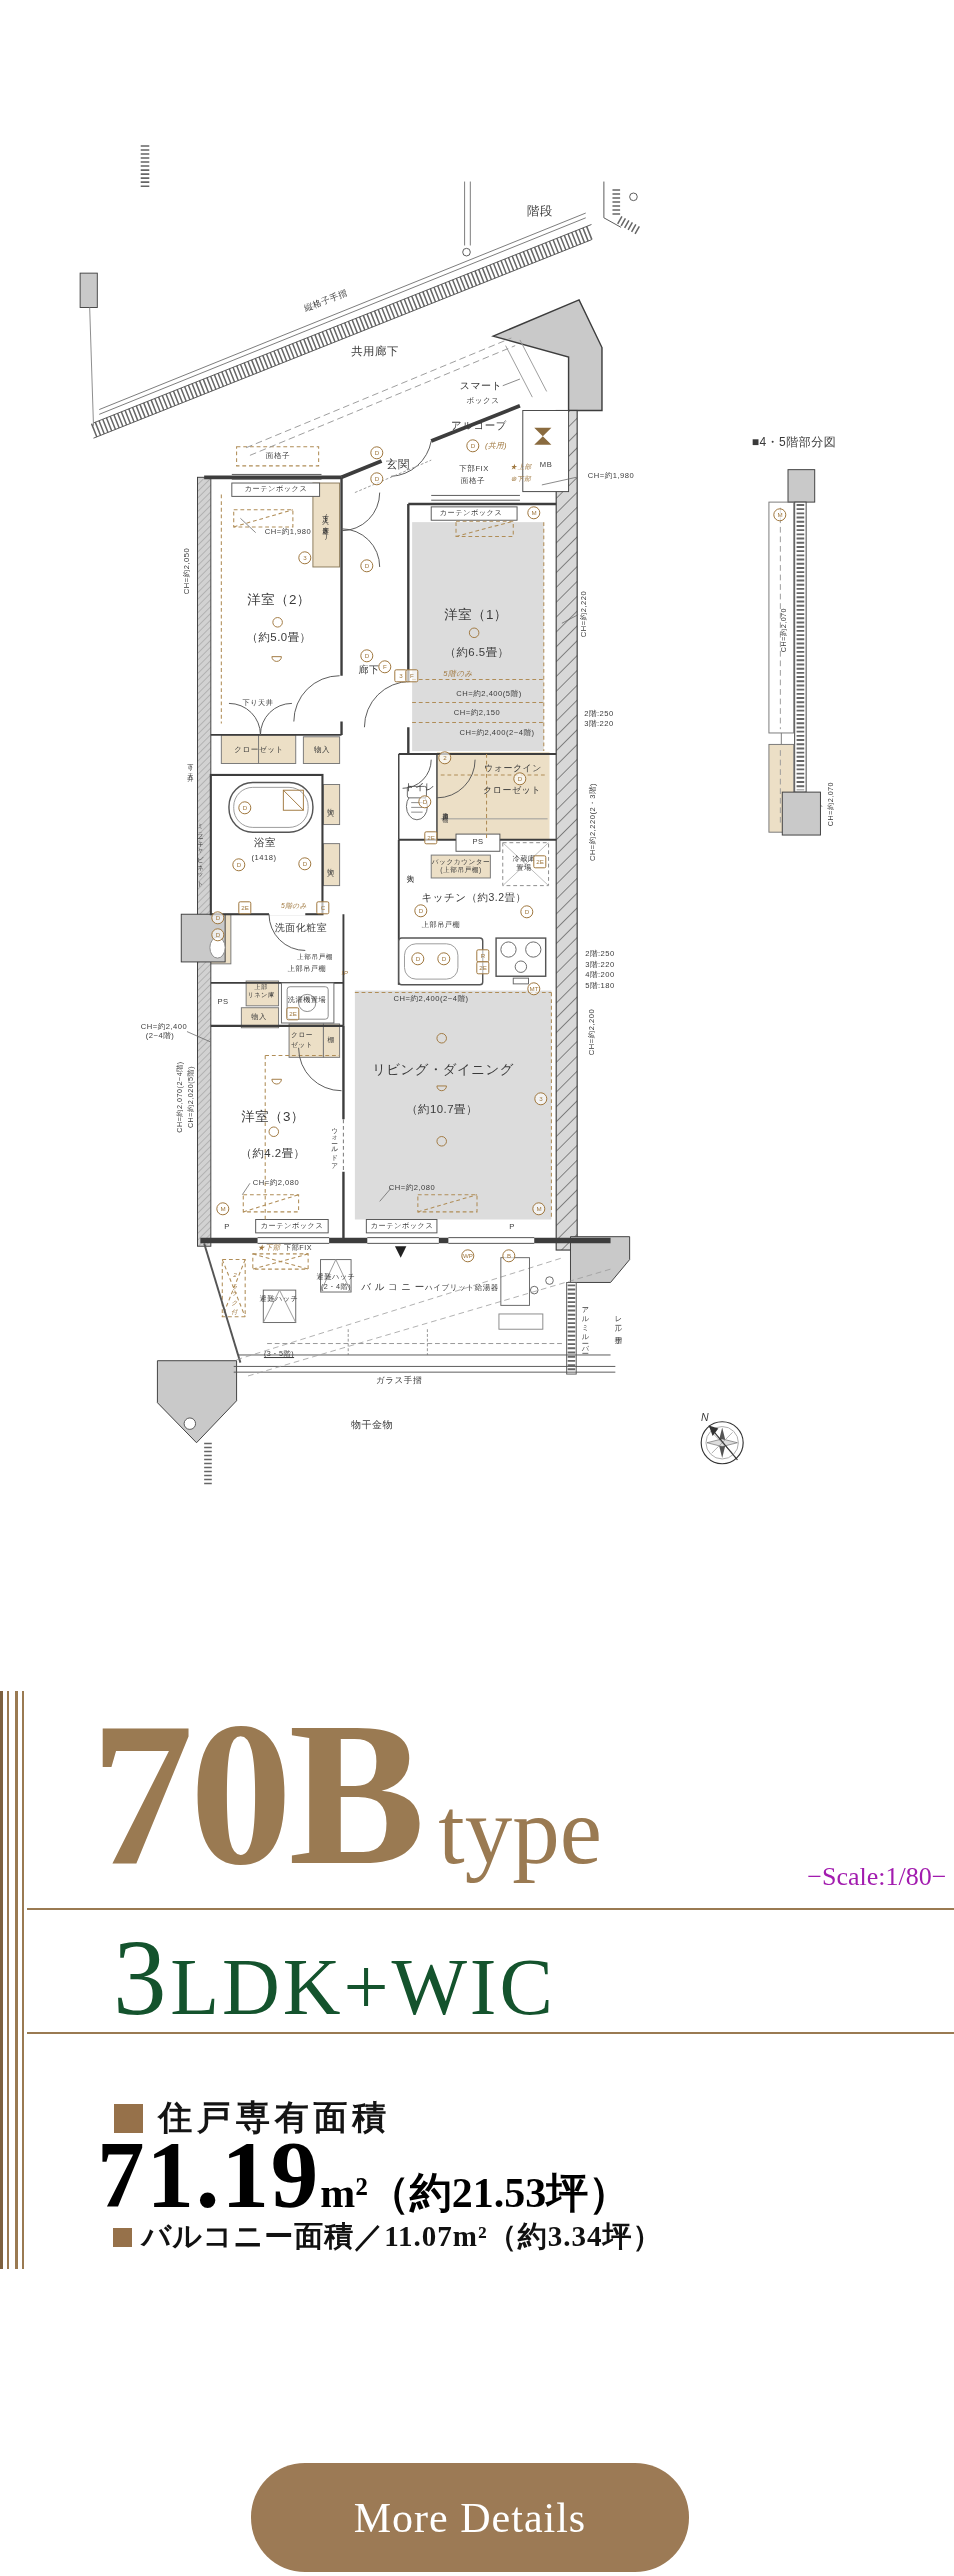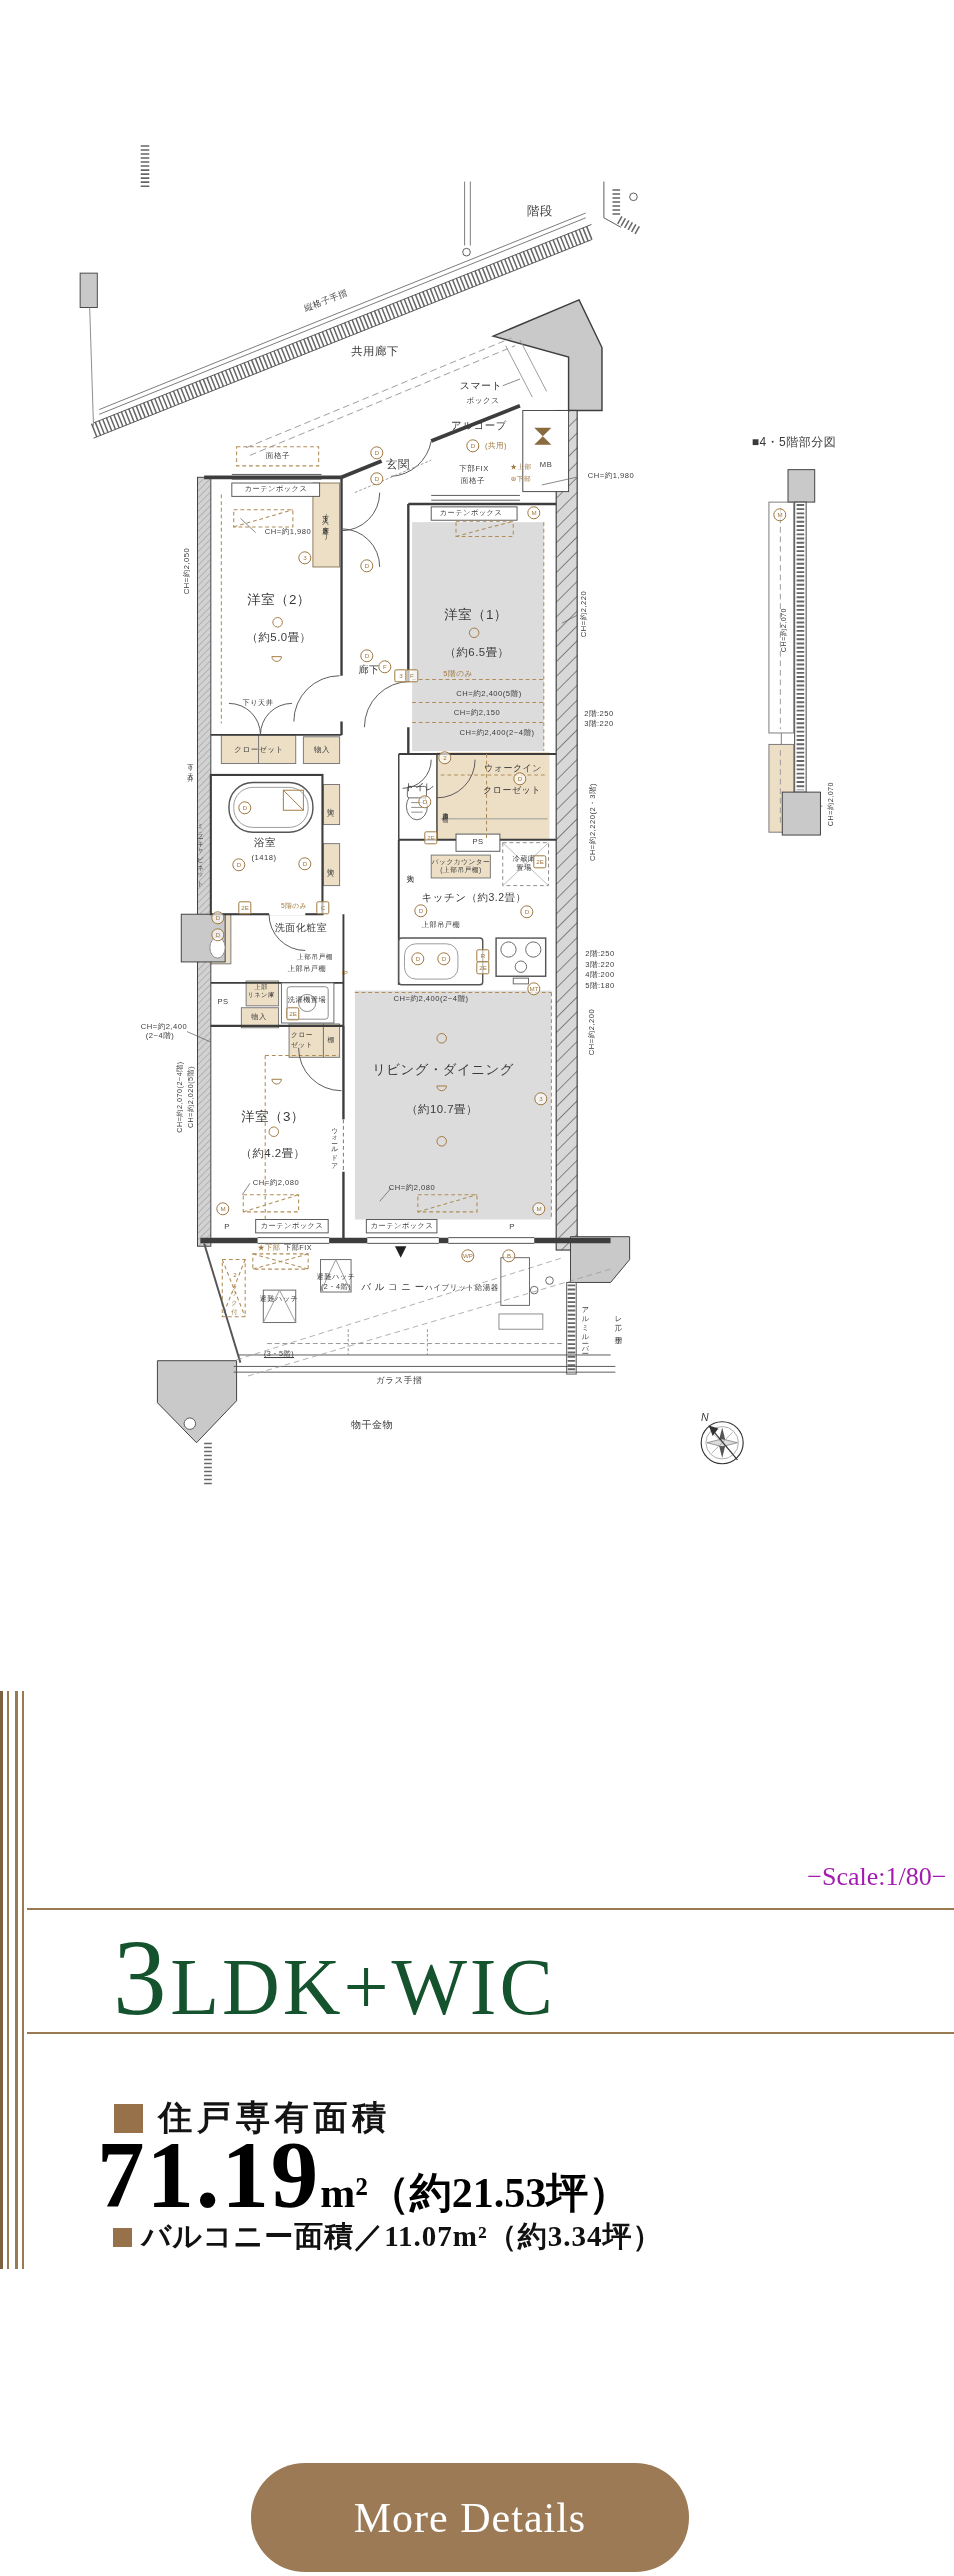--- a/index.html
+++ b/index.html
@@ -4,21 +4,21 @@
 <style>
   html,body{margin:0;padding:0;background:#fff;}
   #page{position:relative;width:954px;height:2576px;background:#fff;overflow:hidden;
         font-family:"Liberation Sans",sans-serif;}
   
   #plan-svg{position:absolute;left:0;top:0;}
   #plan-labels{position:absolute;left:0;top:0;width:954px;height:1527px;}
   .pl{position:absolute;transform:translate(-50%,-50%);color:#3a3a3a;white-space:pre;
       text-align:center;line-height:1.1;letter-spacing:0.5px;}
   .pl.v{writing-mode:vertical-rl;text-orientation:upright;letter-spacing:1px;}
-  .pl.brown{color:#a0783f;}
+  .pl.brown{color:#a0783f;font-style:italic;}
   .badge{position:absolute;transform:translate(-50%,-50%);width:11.4px;height:11.4px;line-height:11.4px;
       border:1px solid #a0783f;border-radius:50%;color:#a0783f;font-size:6.2px;text-align:center;
       background:rgba(255,255,255,.65);white-space:nowrap;}
   .badge.sq{border-radius:1.9px;}
   .dl{position:absolute;top:1691px;height:578px;}
   .hrline{position:absolute;left:27px;right:0;height:1.9px;background:#9a7a52;}
   #title-row{position:absolute;left:91px;top:1691px;color:#9a7a52;white-space:nowrap;}
   #title-row .t70{font-family:"Liberation Serif",serif;font-weight:700;font-size:205px;line-height:1;letter-spacing:-3.8px;}
   #title-row .ttype{font-family:"Liberation Serif",serif;font-size:95px;margin-left:17px;}
   #scale-note{position:absolute;right:7.6px;top:1862px;color:#a21caf;font-size:26px;font-family:"Liberation Serif",serif;}
@@ -412,20 +412,23 @@
       <span class="badge" style="left: 468px; top: 1256px;">WP</span>
       <span class="badge" style="left: 509px; top: 1256px;">B</span>
       <span class="badge" style="left: 780px; top: 515px;">M</span>
     </div>
 
   <span class="dl" style="left:0;width:2.9px;background:#7e6140;"></span>
   <span class="dl" style="left:6.7px;width:1.9px;background:#9a7a52;"></span>
   <span class="dl" style="left:15.3px;width:2.9px;background:#9a7a52;"></span>
   <span class="dl" style="left:22px;width:1.9px;background:#9a7a52;"></span>
 
+  <div id="title-row">
+    <span class="t70">70B</span><span class="ttype">type</span>
+  </div>
   <span id="scale-note">−Scale:1/80−</span>
 
   <div class="hrline" style="top:1908px;"></div>
 
   <div id="layout-row">
     <span class="l3">3</span><span class="lrest">LDK+WIC</span>
   </div>
 
   <div class="hrline" style="top:2032px;"></div>
 

